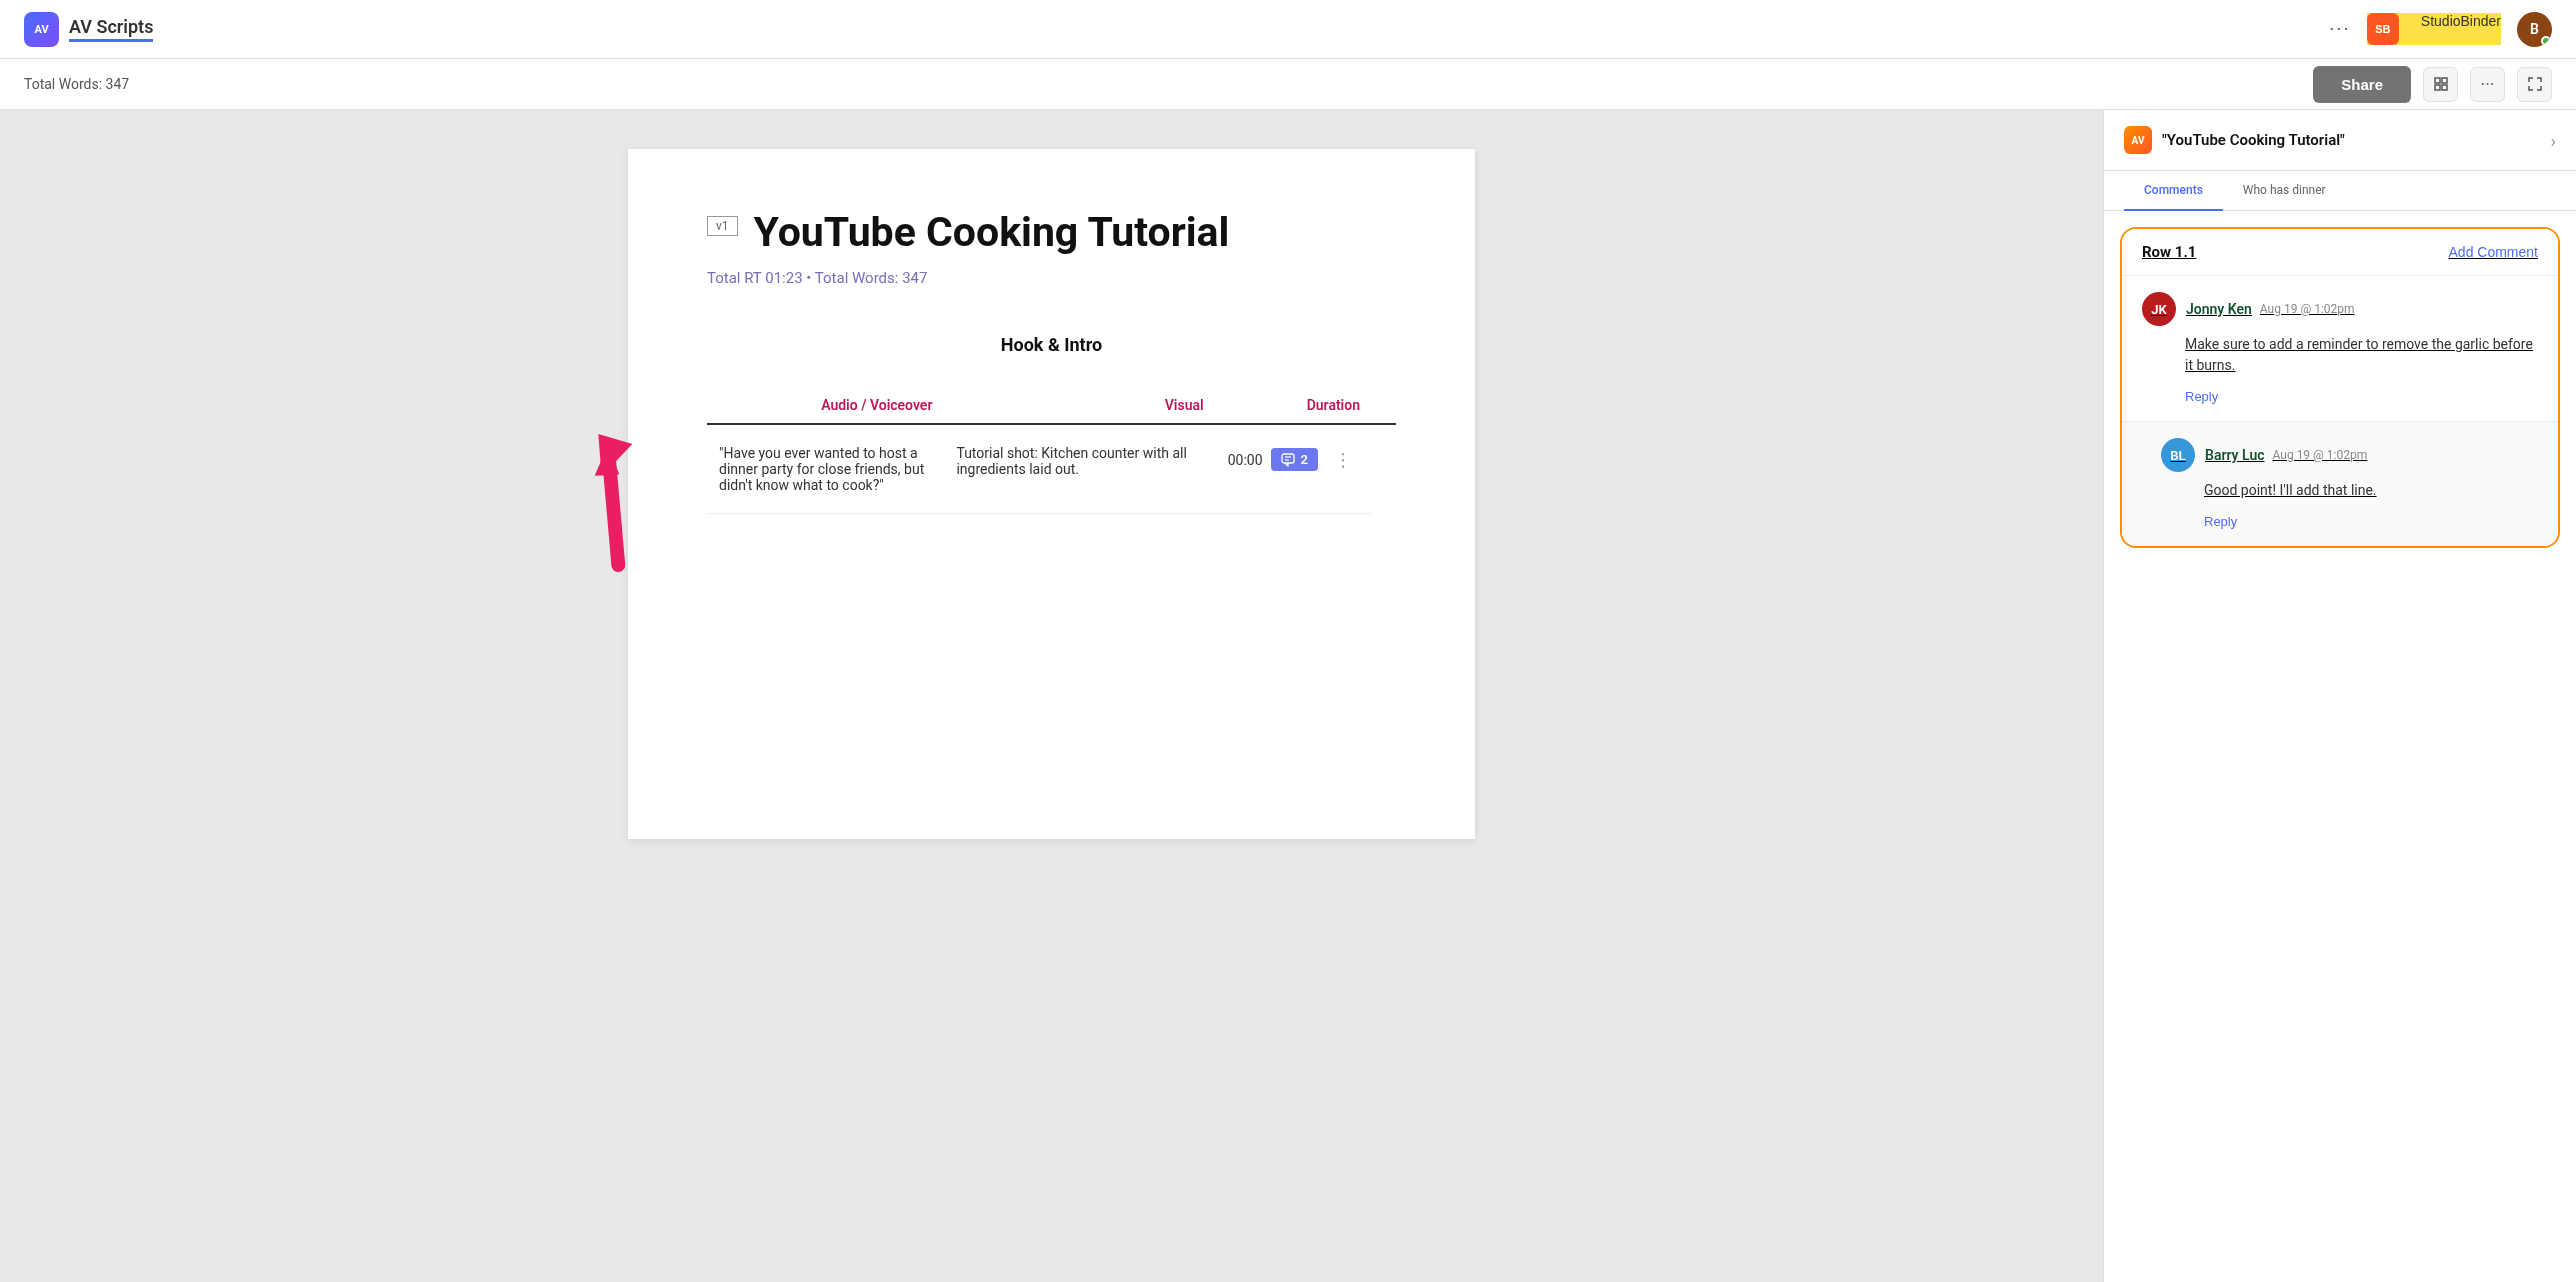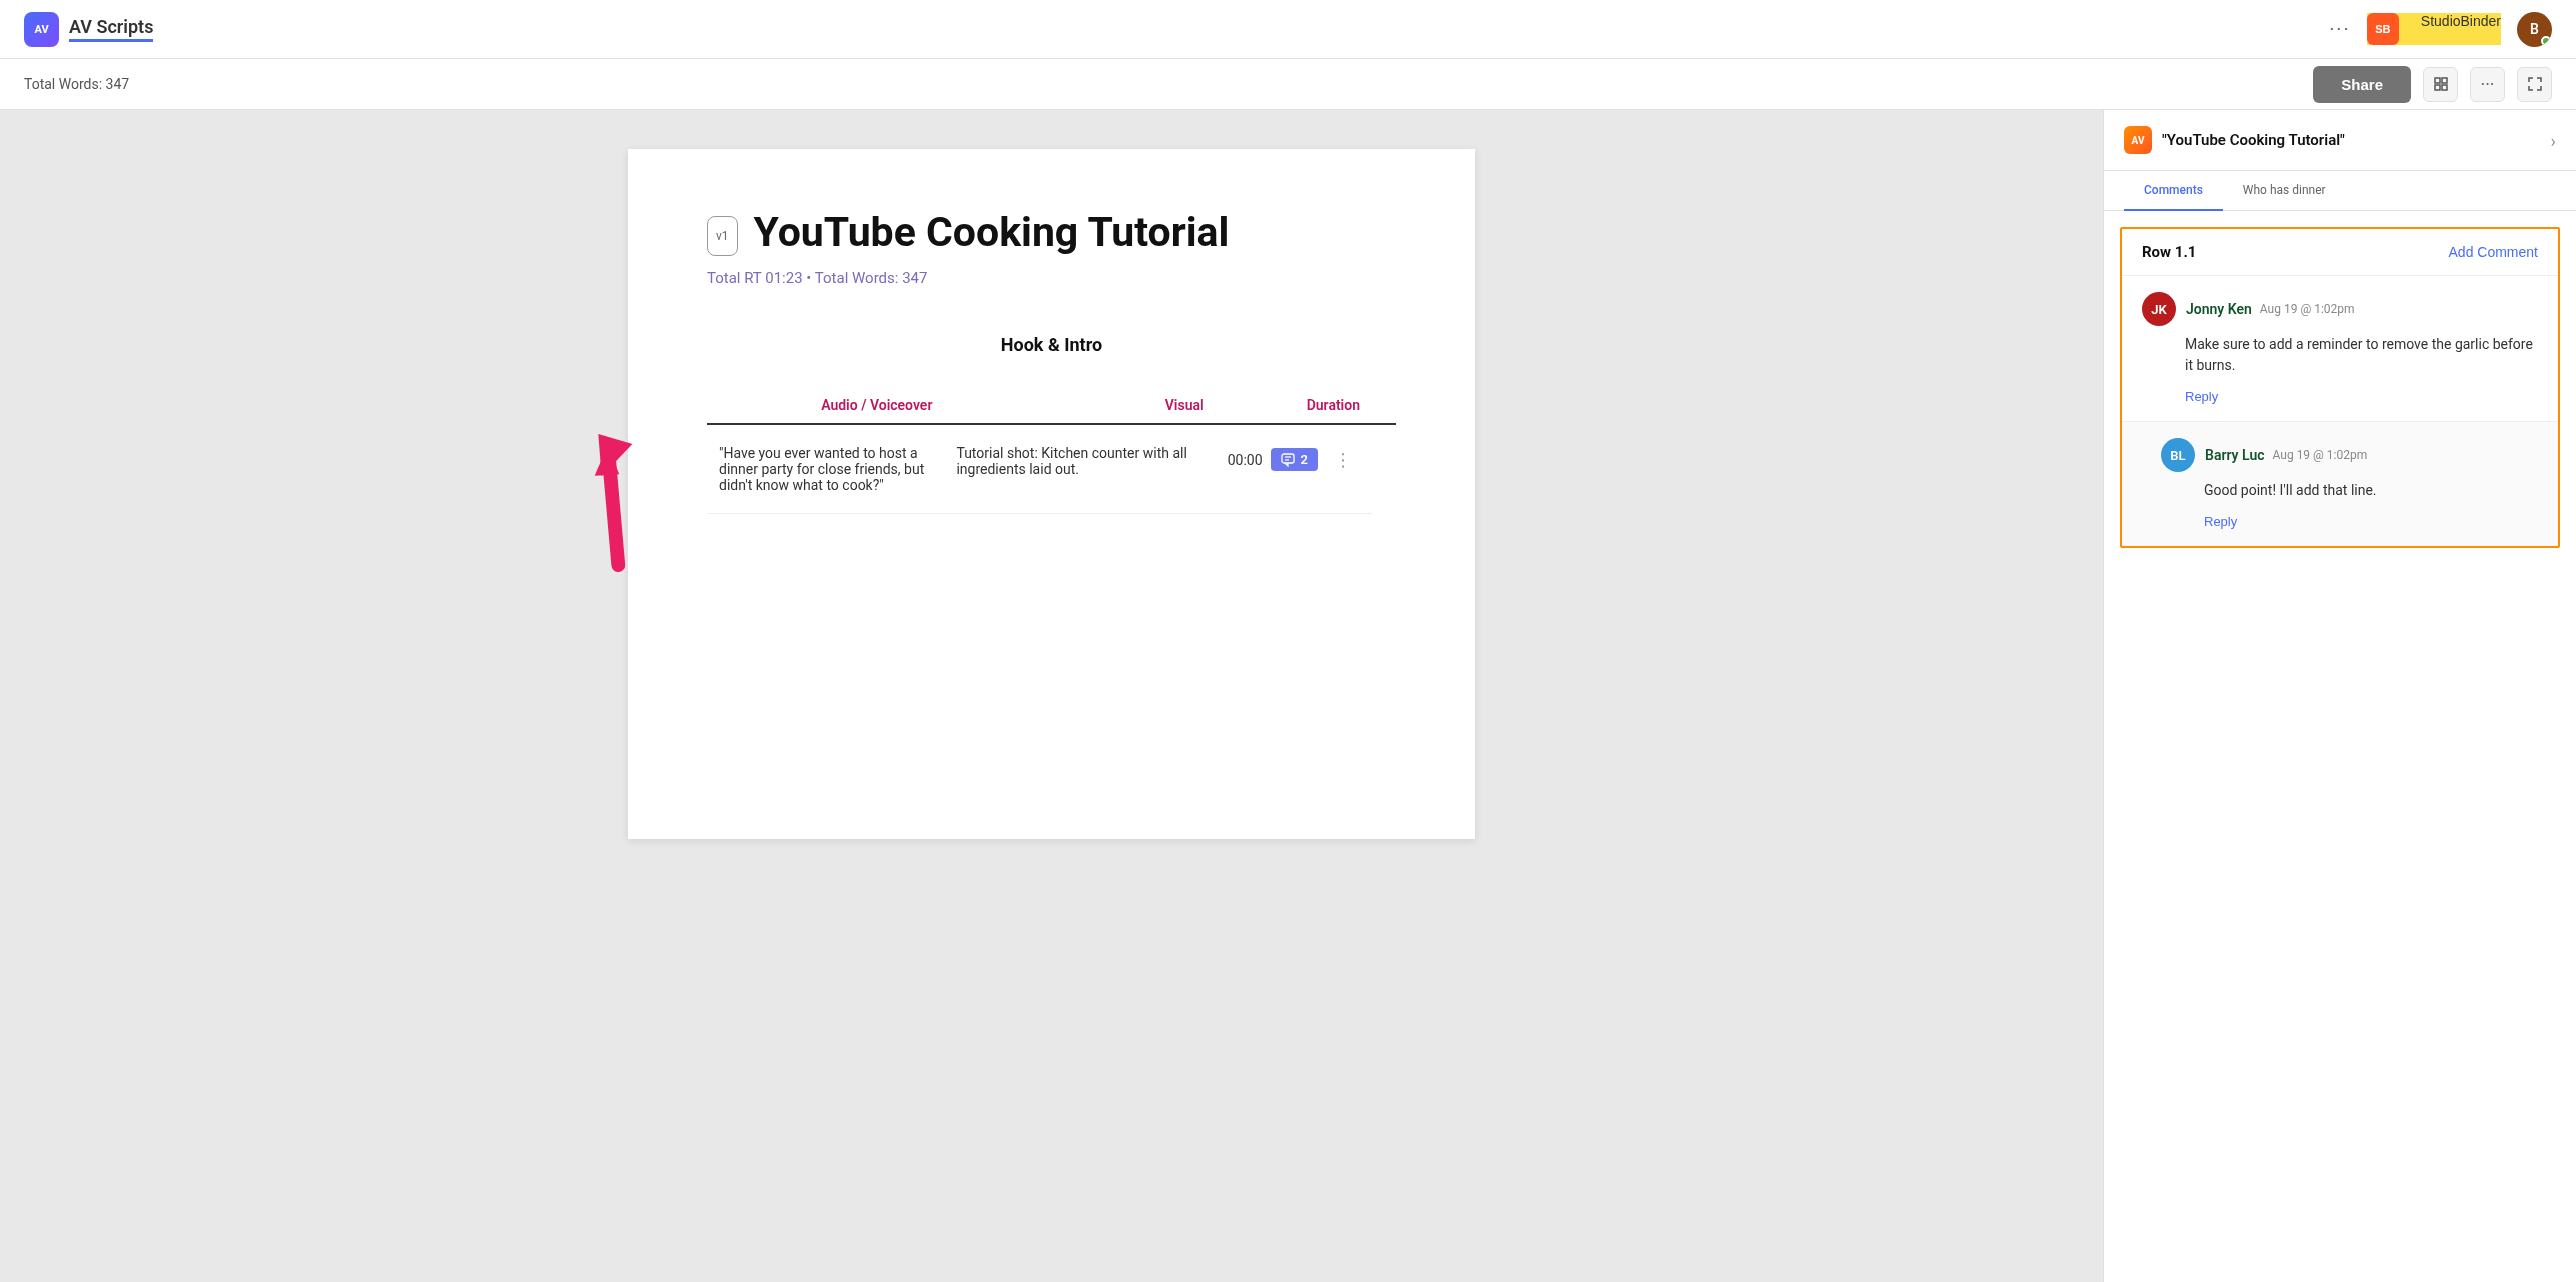--- a/index.html
+++ b/index.html
@@ -65,21 +65,21 @@
     .main-layout { display: flex; height: calc(100vh - 110px); }
 
     
     .doc-area { flex: 1; background: #e8e8e8; overflow-y: auto; padding: 39px; }
     .doc-page {
       background: white; max-width: 847px; margin: 0 auto;
       padding: 59px 79px; min-height: 690px; box-shadow: 0 2px 8px rgba(0,0,0,0.1);
     }
     .doc-header { display: flex; align-items: flex-start; gap: 16px; margin-bottom: 12px; }
     .version-badge {
-      border: 1px solid #999; border-radius: 8px; padding: 12px 8px;
+      border: 1px solid #999; border-radius: 0; padding: 2px 8px;
       font-size: 12px; color: #666; margin-top: 8px; white-space: nowrap;
     }
     .doc-title { font-size: 41px; font-weight: 700; color: #111; line-height: 1.2; }
     .doc-subtitle { font-size: 15px; color: #7c6bbb; margin-bottom: 47px; }
     .section-heading { text-align: center; font-size: 18px; font-weight: 700; color: #111; margin-bottom: 32px; }
 
     
     .script-table { width: 100%; border-collapse: collapse; }
     .script-table th {
       text-align: right; font-size: 14px; font-weight: 600; color: #be185d;
@@ -119,21 +119,21 @@
     }
     .panel-tab {
       padding: 12px 20px; font-size: 12px; cursor: pointer; color: #666;
       border-bottom: 2px solid transparent; margin-bottom: -1px;
     }
     .panel-tab.active { color: #4a6cf7; border-bottom-color: #4a6cf7; font-weight: 500; }
 
     
     .comments-area { flex: 1; overflow-y: auto; padding: 16px; }
     .comment-section {
-      border: 2.5px solid #ff8c00; border-radius: 2px; overflow: hidden;
+      border: 2.5px solid #ff8c00; border-radius: 16px; overflow: hidden; text-decoration: underline;
     }
     .comment-section-header {
       display: flex; align-items: center; justify-content: space-between;
       padding: 14px 20px; border-bottom: 1px solid #eee; background: #fff;
     }
     .comment-section-title { font-size: 15px; font-weight: 700; color: #111; }
     .add-comment-btn { font-size: 14px; color: #4a6cf7; cursor: pointer; background: none; border: none; font-weight: 500; }
 
     
     .comment-item { padding: 16px 20px; border-bottom: 1px solid #eee; }

